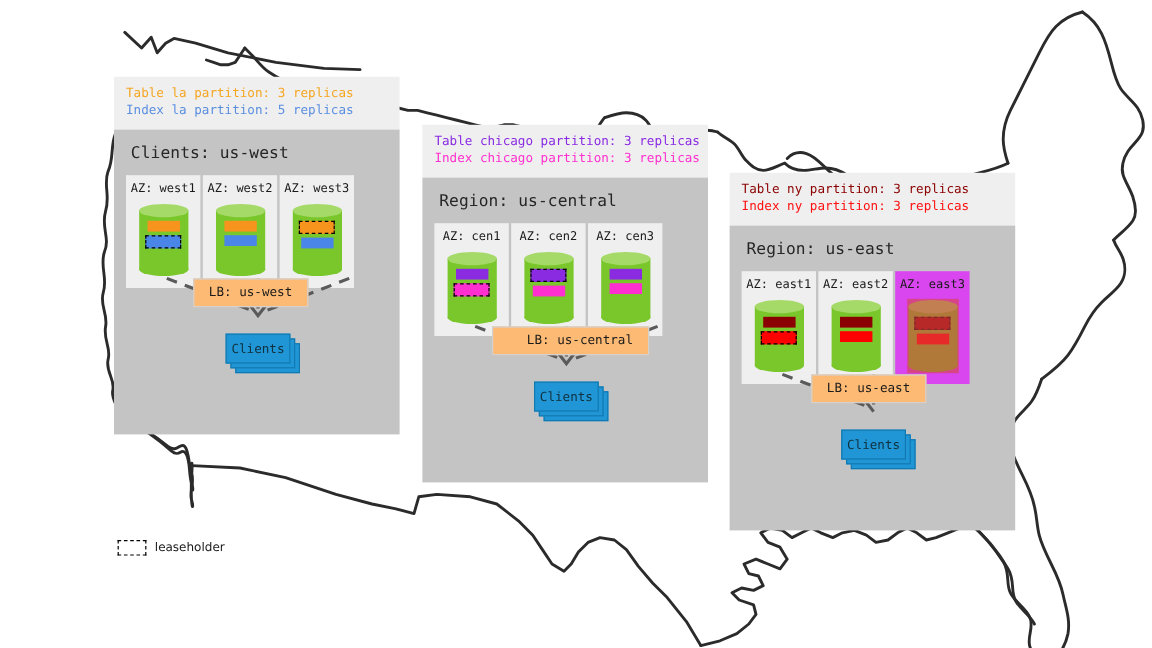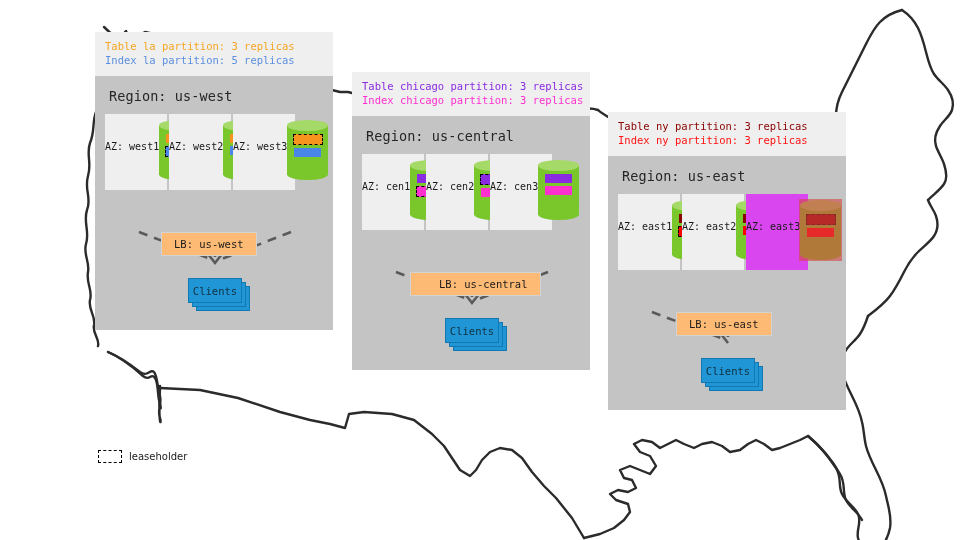--- a/index.html
+++ b/index.html
@@ -12,37 +12,38 @@
   #usmap{position:absolute;left:0;top:0;width:960px;height:540px;pointer-events:none;}
 
   
   .region{position:absolute;}
   .partition-header{
     background:#efefef;
     padding:7px 0 8px 10px;
     line-height:1.38;
     font-size:10.5px;
     white-space:nowrap;
+    margin-top:32px;
   }
   .ph-line{display:block;}
   .region-body{
     background:#c4c4c4;
     padding:8px 10px 14px 10px;
   }
   .region-title{
     font-size:13.5px;color:#262626;
     padding:4px 2px 10px 4px;
     letter-spacing:.1px;
   }
   .az-row{display:flex;gap:2px;}
   .az{
     background:#efefef;
     width:62px;
     padding:6px 0 10px 0;
-    display:flex;flex-direction:row;align-items:center;
+    display:flex;flex-direction:column;align-items:center;
     position:relative;
   }
   .az.failed{background:#d946ef;}
   .az-label{font-size:10px;color:#1a1a1a;margin-bottom:7px;white-space:nowrap;}
 
   
   .cyl{position:relative;width:41px;height:60px;}
   .cyl-top{
     position:absolute;left:0;top:0;width:41px;height:11px;
     background:#a6da68;border-radius:50%/50%;
@@ -177,21 +178,21 @@
   </svg>
 
   <div class="region" id="region-us-west" style="left:95px;top:32px;width:238px;">
 
     <div class="partition-header">
       <span class="ph-line" style="color: rgb(245, 166, 35);">Table la partition: 3 replicas</span>
       <span class="ph-line" style="color: rgb(91, 143, 224);">Index la partition: 5 replicas</span>
     </div>
 
     <div class="region-body" style="height:232px;">
-      <div class="region-title">Region: us-west</div>
+      <div class="region-title">Clients: us-west</div>
 
       <div class="az-row">
 
         <div class="az">
           <div class="az-label">AZ: west1</div>
           <div class="cyl">
             <div class="cyl-bottom"></div>
             <div class="cyl-body"></div>
             <div class="cyl-top"></div>
             <div class="cyl-bars">

